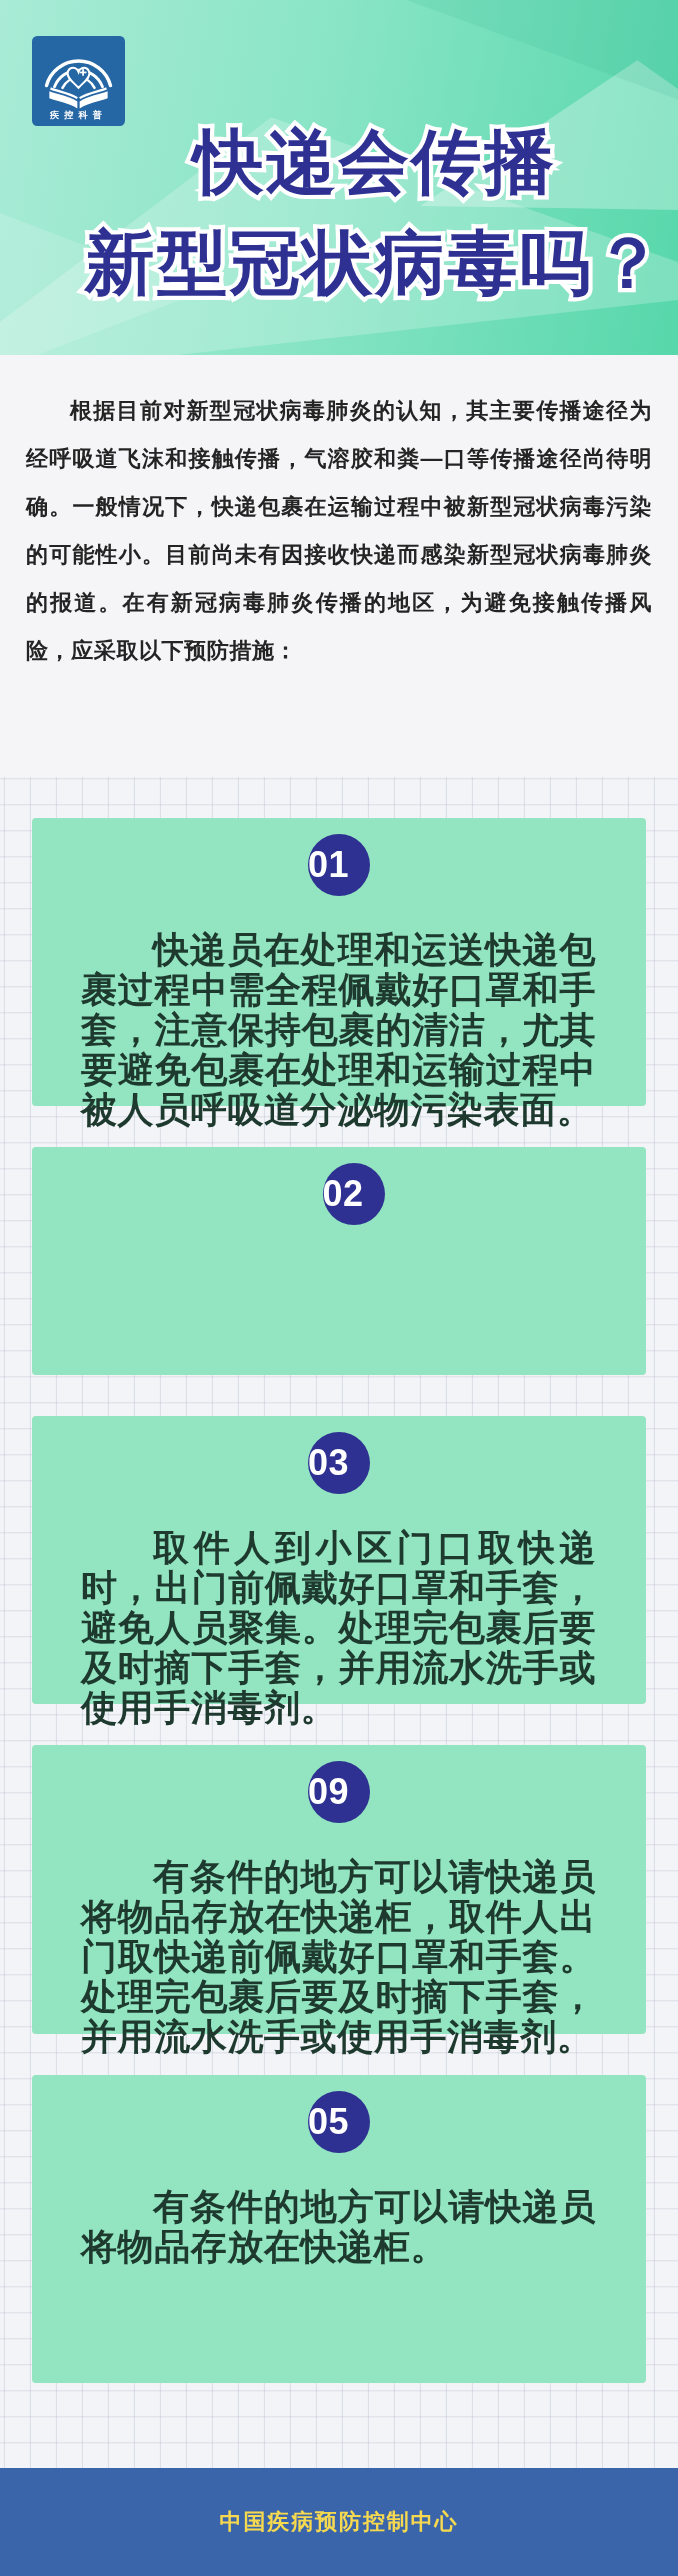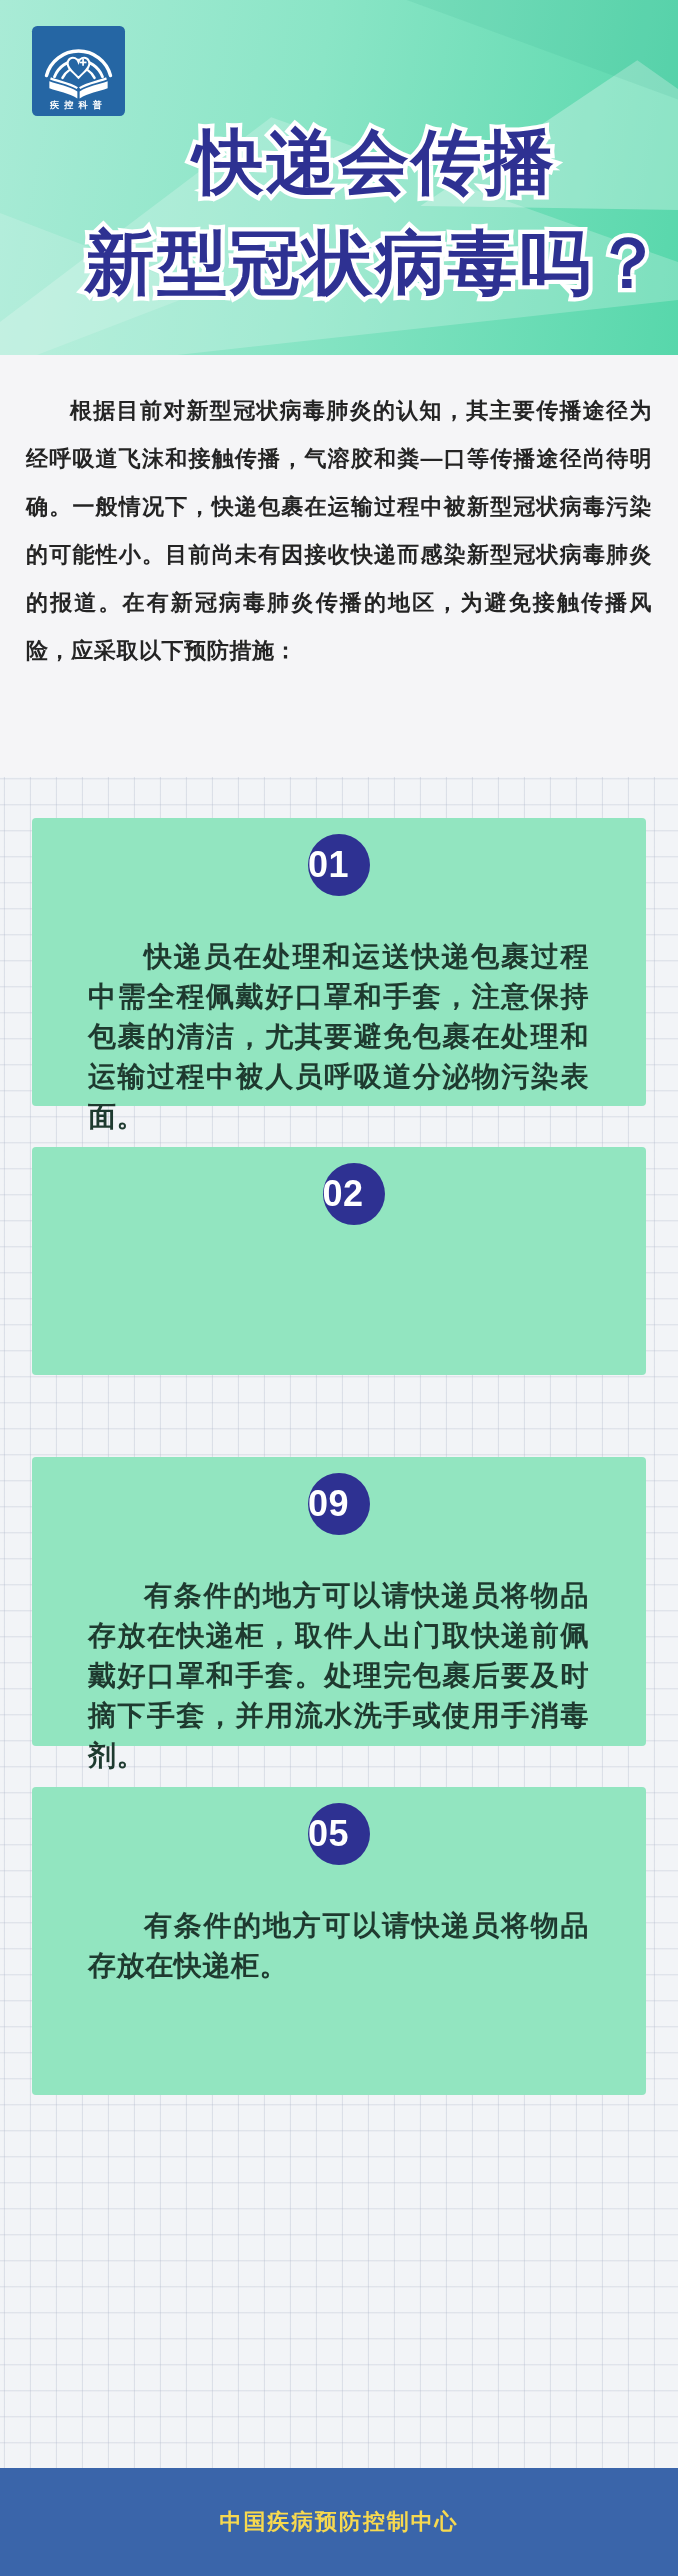--- a/index.html
+++ b/index.html
@@ -18,21 +18,21 @@
     background:linear-gradient(100deg,#a9ebd6 0%,#8ae5c6 45%,#57d7ab 100%);
     overflow:hidden;
   }
   .tri{position:absolute;inset:0;}
   .tri-1{background:rgba(255,255,255,.22);clip-path:polygon(40% 33%,112% 82%,-12% 108%);}
   .tri-2{background:rgba(255,255,255,.30);clip-path:polygon(94% 17%,126% 60%,62% 58%);}
   .tri-3{background:rgba(255,255,255,.16);clip-path:polygon(0% 60%,30% 82%,0% 104%);}
   .tri-4{background:rgba(30,160,125,.10);clip-path:polygon(60% 0%,100% 0%,100% 28%);}
 
   .logo{
-    position:absolute;left:32px;top:26px;width:93px;height:90px;
+    position:absolute;left:32px;top:36px;width:93px;height:90px;
     background:#2566a4;border-radius:5.2px;
     display:flex;align-items:center;justify-content:center;
   }
   .title-wrap{position:absolute;left:0;top:112px;width:100%;padding-left:36px;}
   .t-line{position:relative;display:block;text-align:center;
     font-weight:900;font-size:70px;line-height:101px;letter-spacing:2.6px;
     color:#2e3192;white-space:nowrap;}
   .t-line .stroke{-webkit-text-stroke:8.4px #ffffff;color:#2e3192;}
   .t-line .fill{position:absolute;left:0;top:0;width:100%;text-align:center;color:#2e3192;}
 
@@ -68,22 +68,22 @@
   .card-5{height:308px;}
   .sp-63{height:41px;}
   .sp-64{height:41px;}
   .badge{
     width:62px;height:62px;border-radius:50%;
     background:#2e3192;margin:0 auto;position:relative;top:15.5px;
     display:flex;align-items:center;justify-content:flex-start;
     color:#ffffff;font-size:36px;font-weight:700;letter-spacing:0.6px;
   }
   .card-text{
-    margin:16px;padding:41px 41px 0 40px;
-    font-size:28px;line-height:40px;font-weight:700;color:#1e3a2f;
+    margin:9px;padding:41px 41px 0 40px;
+    font-size:36px;line-height:40px;font-weight:700;color:#1e3a2f;
     text-indent:2em;text-align:justify;letter-spacing:0.6px;
   }
 
   
   .footer{
     height:108px;background:#3a65aa;
     display:flex;align-items:center;justify-content:center;
   }
   .footer-text{
     color:#f7d94f;font-size:22px;font-weight:700;letter-spacing:1.9px;
@@ -149,20 +149,26 @@
     </div>
     <div class="sp-63"></div>
 
     <div class="card card-2">
       <div class="badge">
         <span>02</span>
       </div>
     </div>
     <div class="sp-64"></div>
 
+    <div class="card card-3">
+      <div class="badge">
+        <span>03</span>
+      </div>
+      <p class="card-text">取件人到小区门口取快递时，出门前佩戴好口罩和手套，避免人员聚集。处理完包裹后要及时摘下手套，并用流水洗手或使用手消毒剂。</p>
+    </div>
     <div class="sp-64"></div>
 
     <div class="card card-4">
       <div class="badge">
         <span>09</span>
       </div>
       <p class="card-text">有条件的地方可以请快递员将物品存放在快递柜，取件人出门取快递前佩戴好口罩和手套。处理完包裹后要及时摘下手套，并用流水洗手或使用手消毒剂。</p>
     </div>
     <div class="sp-63"></div>
 

